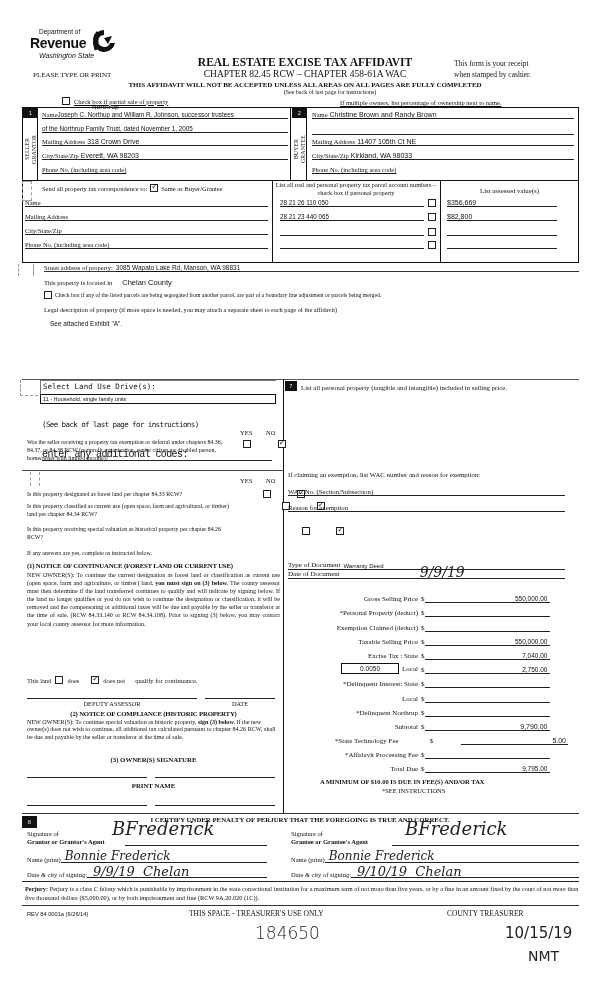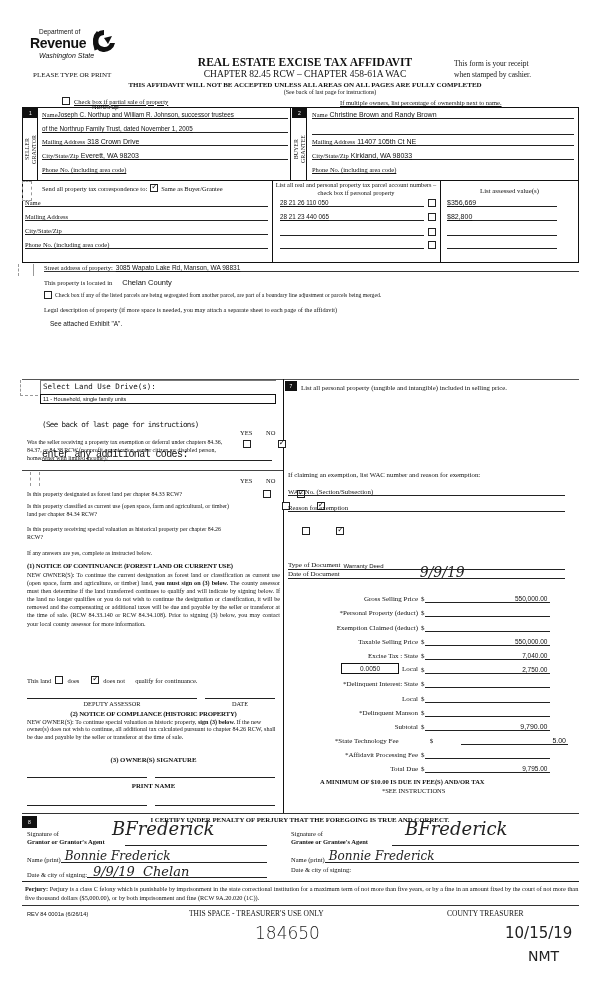--- a/index.html
+++ b/index.html
@@ -304,21 +304,21 @@
     <span class="money-label">*Delinquent Interest: State</span>
     <span style="margin-left:3px;font-size:7px;">$</span>
     <span class="money-line" style="height:9px;"></span>
   </div>
   <div class="row" style="position:relative;height:14.2px;">
     <span class="money-label">Local</span>
     <span style="margin-left:3px;font-size:7px;">$</span>
     <span class="money-line" style="height:9px;"></span>
   </div>
   <div class="row" style="position:relative;height:14.2px;">
-    <span class="money-label">*Delinquent Manson</span>
+    <span class="money-label">*Delinquent Northrup</span>
     <span style="margin-left:3px;font-size:7px;">$</span>
     <span class="money-line" style="height:9px;"></span>
   </div>
   <div class="row" style="position:relative;height:14.2px;">
     <span class="money-label">Subtotal</span>
     <span style="margin-left:3px;font-size:7px;">$</span>
     <span class="money-line" style="font-size:7px;">9,790.00</span>
   </div>
   <div class="row" style="position:relative;height:14.2px;gap:28px;">
     <span class="money-label">*State Technology Fee</span>
@@ -364,20 +364,21 @@
   <div class="bold">Grantee or Grantee's Agent</div>
 </div>
 <div class="abs uline" style="left:392px;top:838px;width:187px;height:8px;"></div>
 <div class="abs hand" style="left:405px;top:818px;font-size:18px;">BFrederick</div>
 <div class="row" style="left:291px;top:851px;width:288px;">
   <span style="font-size:6.5px;">Name (print)</span>
   <span class="hand uline" style="flex:1;font-size:12px;line-height:11px;padding-left:4px;">Bonnie Frederick</span>
 </div>
 <div class="row" style="left:291px;top:866px;width:288px;">
   <span style="font-size:6.5px;">Date &amp; city of signing:</span>
+  <span class="hand uline" style="flex:1;font-size:13px;line-height:11px;padding-left:6px;white-space:pre;">9/10/19  Chelan</span>
 </div>
 <div class="abs" style="left:22px;top:881px;width:557px;height:1px;background:#222;"></div>
 
 
 <div class="abs" style="left:25px;top:884px;width:555px;font-size:6.3px;line-height:9px;">
   <span class="bold">Perjury:</span>
   <span>Perjury is a class C felony which is punishable by imprisonment in the state correctional institution for a maximum term of not more than five years, or by a fine in an amount fixed by the court of not more than five thousand dollars ($5,000.00), or by both imprisonment and fine (RCW 9A.20.020 (1C)).</span>
 </div>
 <div class="abs" style="left:22px;top:905px;width:557px;height:1px;background:#333;"></div>
 <div class="abs sans" style="left:27px;top:911px;font-size:5.7px;">REV 84 0001a (6/26/14)</div>

